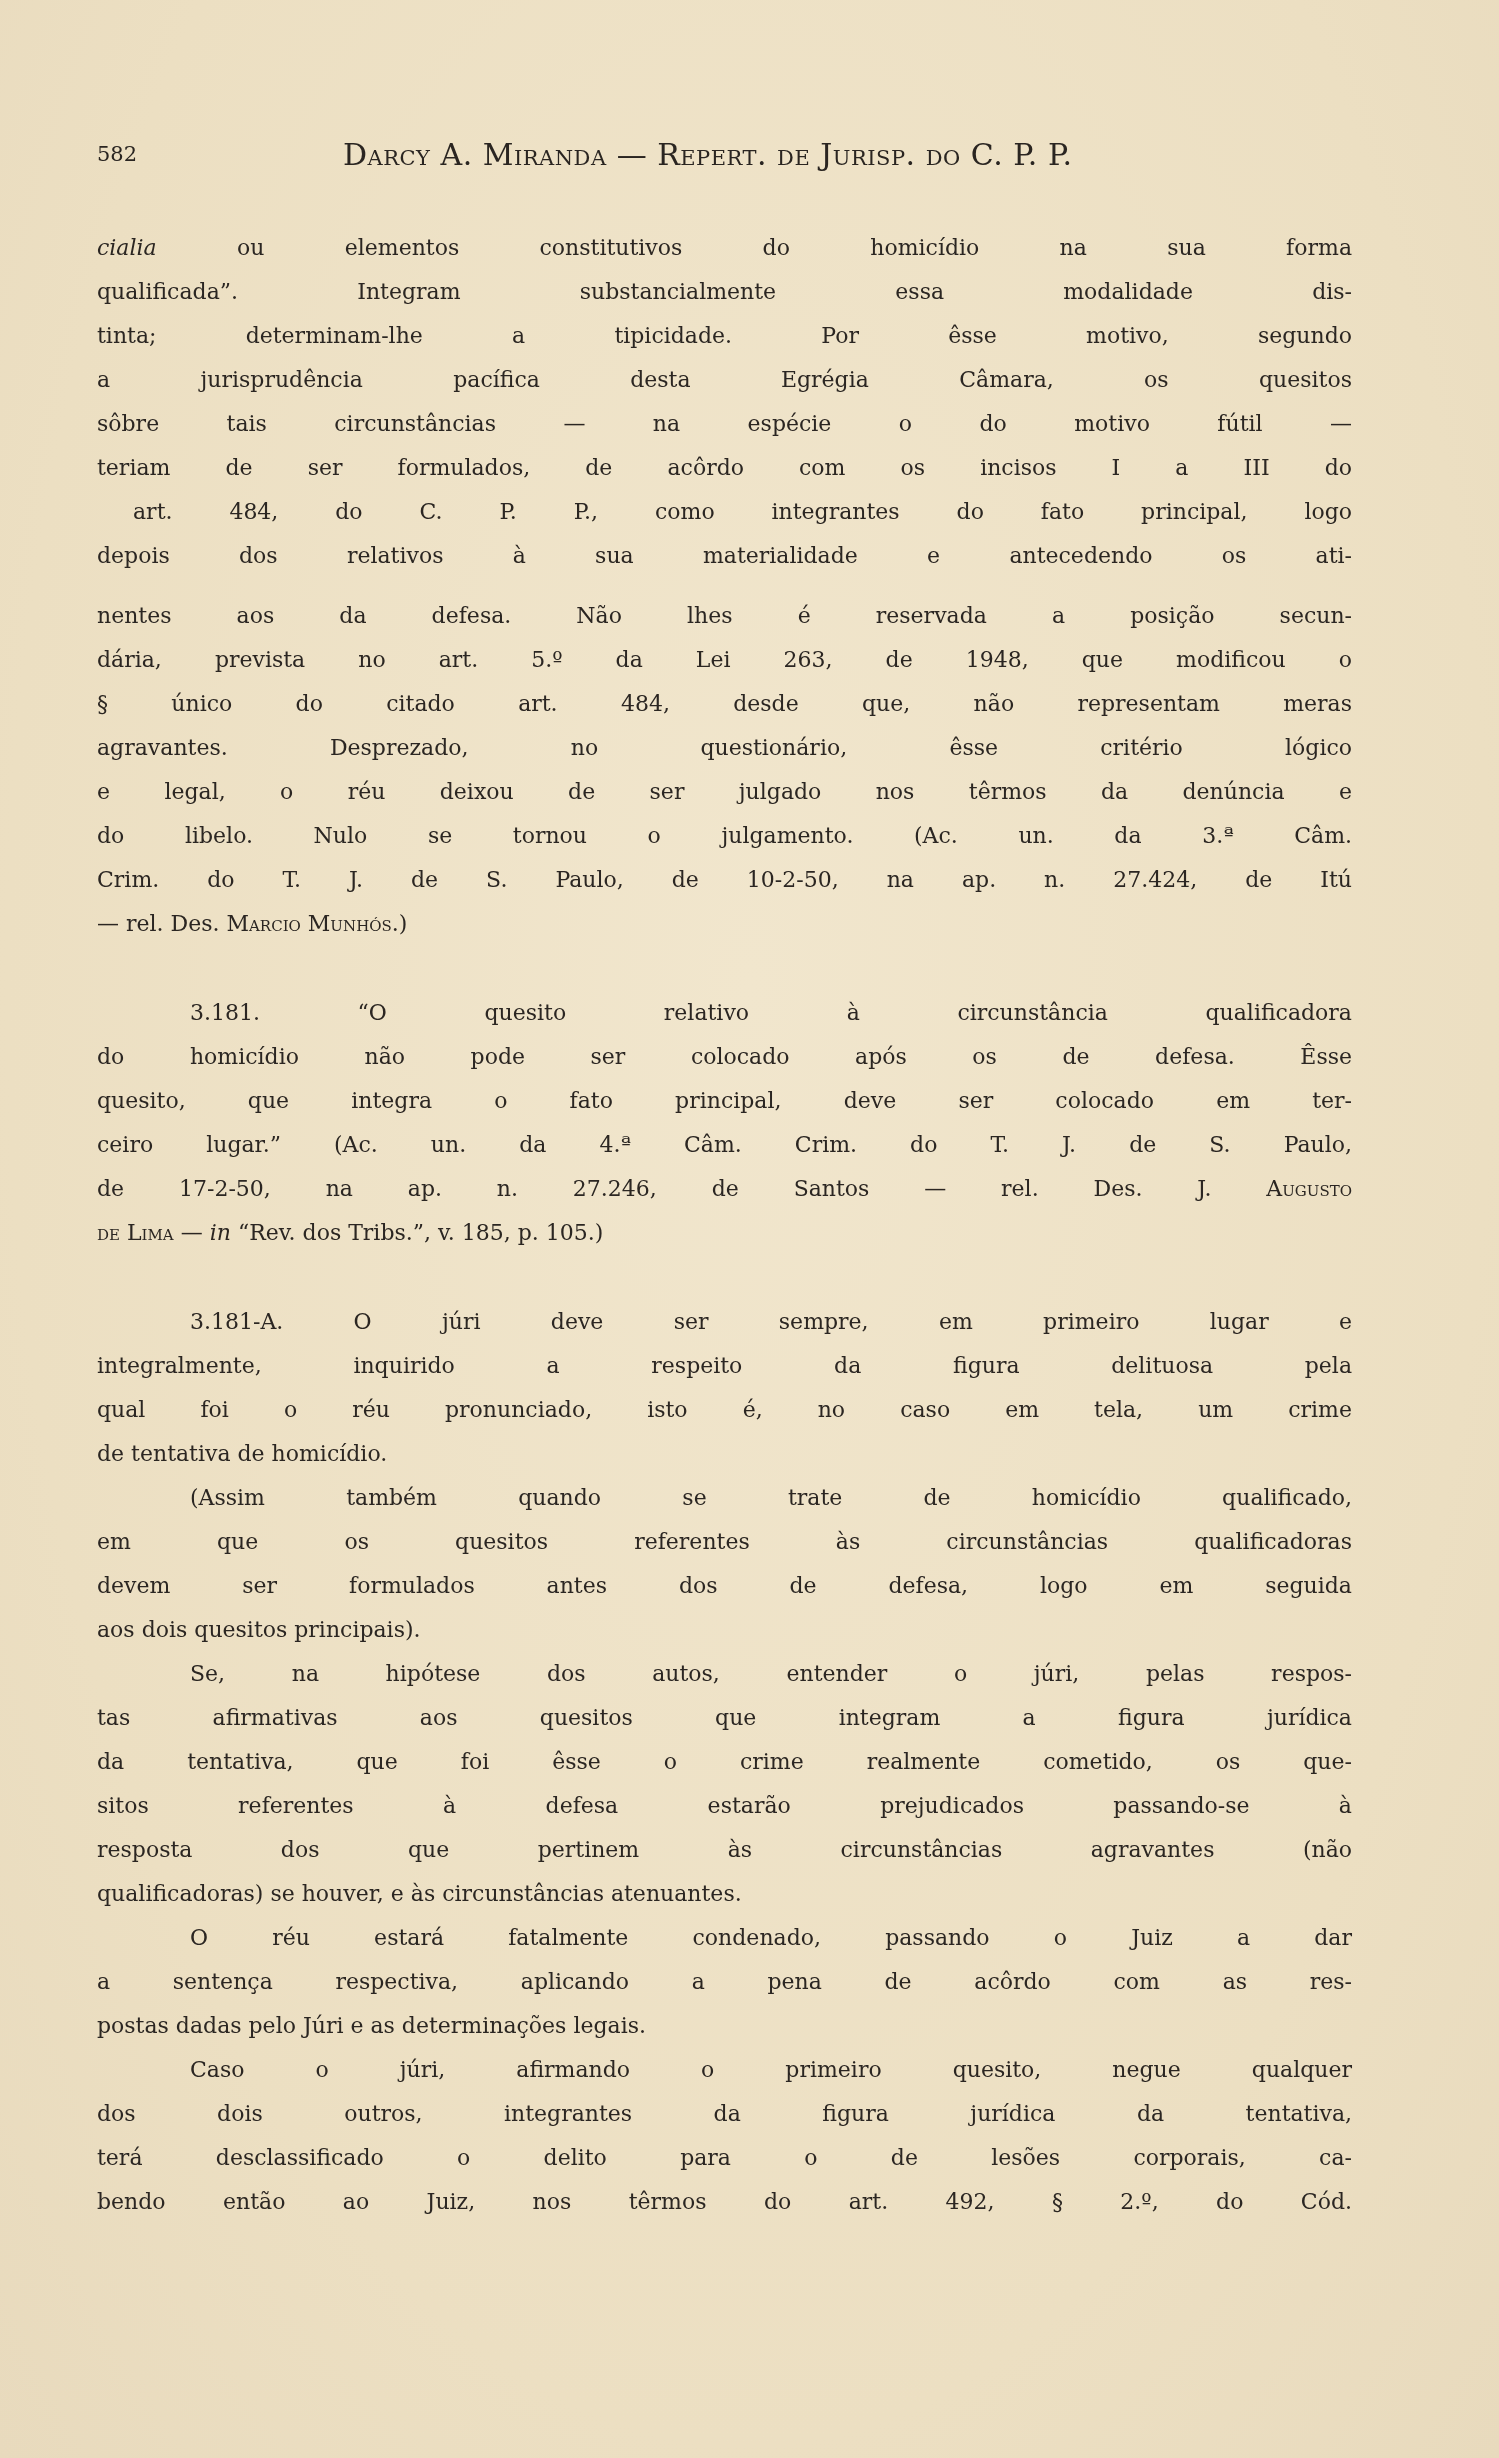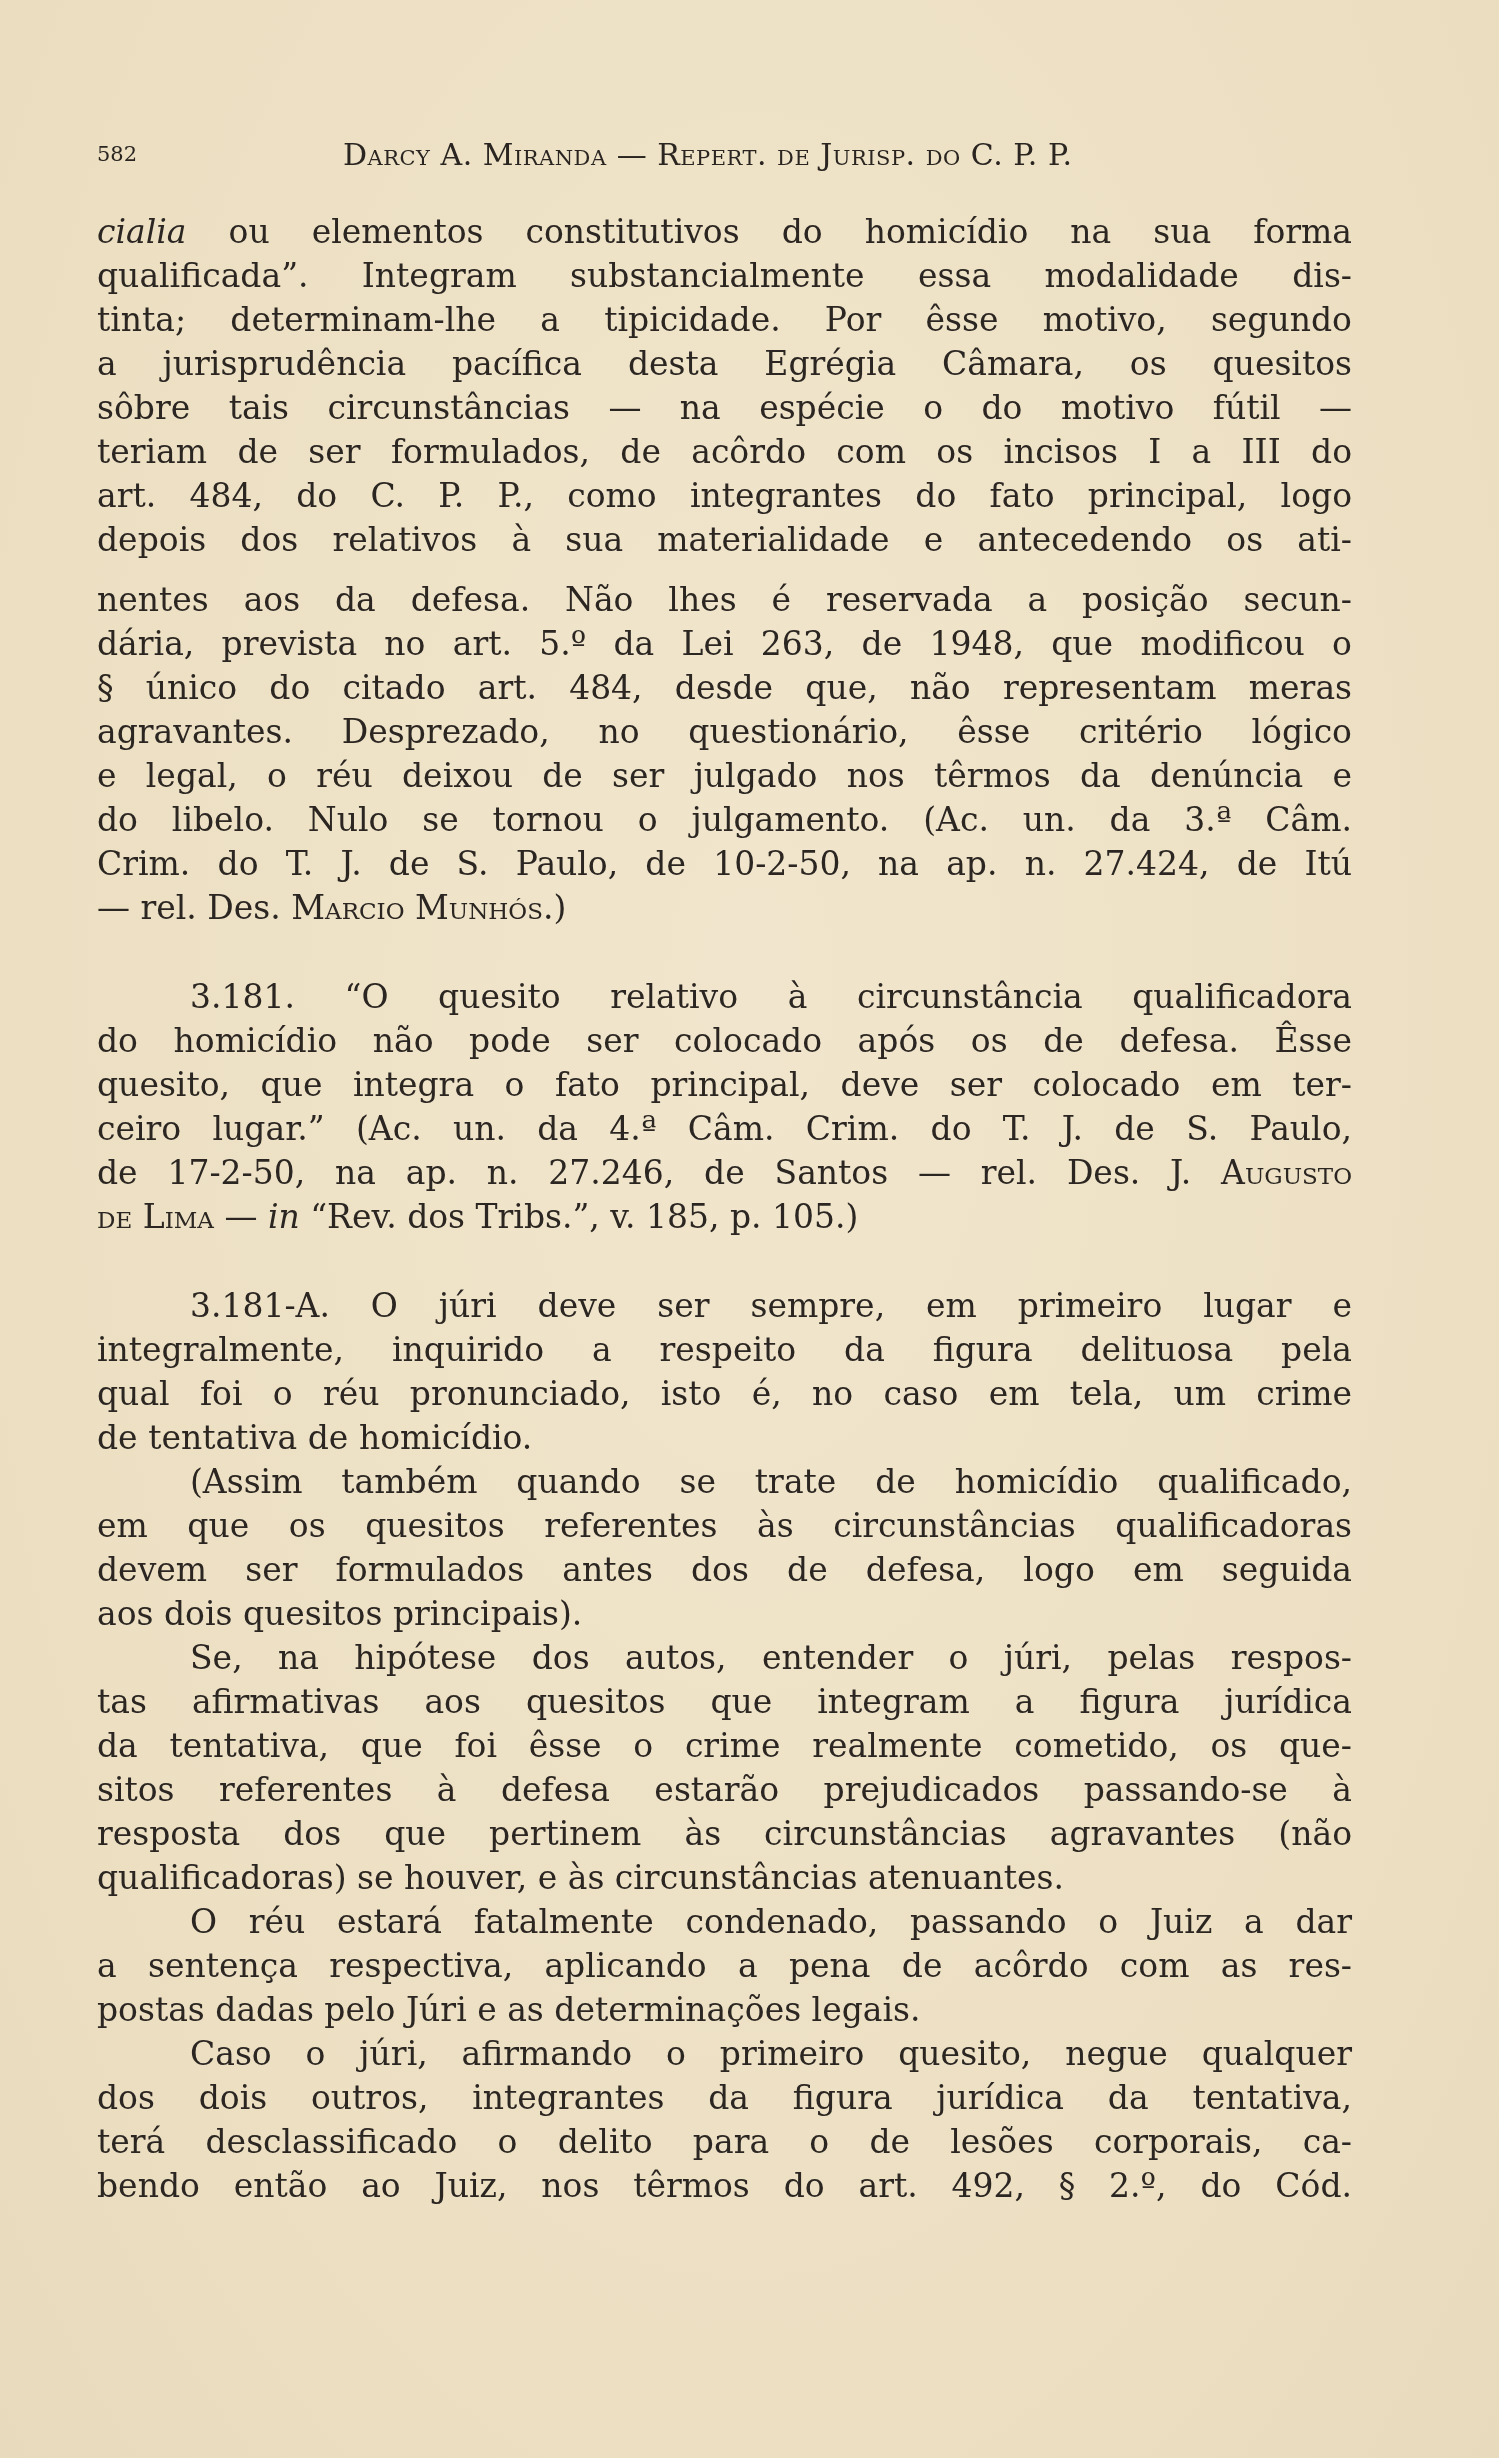--- a/index.html
+++ b/index.html
@@ -41,24 +41,24 @@
     .head-title {
       position: absolute;
       left: 246px;
       top: 0;
       font-variant: small-caps;
       letter-spacing: 0.5px;
       white-space: nowrap;
     }
     .body {
       position: absolute;
-      top: 210px;
+      top: 226px;
       left: 0;
       width: 1255px;
-      font-size: 33px;
+      font-size: 22px;
       line-height: 44px;
       text-align: justify;
       hyphens: manual;
     }
     .line {
       display: block;
       text-align: justify;
       text-align-last: justify;
       white-space: nowrap;
       overflow: visible;
@@ -91,21 +91,21 @@
 
   <div class="body">
 
     <div>
       <span class="line" style="white-space: normal;"><span class="it">cialia</span><span> ou elementos constitutivos do homicídio na sua forma</span></span>
       <span class="line" style="white-space: normal;">qualificada”. Integram substancialmente essa modalidade dis-</span>
       <span class="line" style="white-space: normal;">tinta; determinam-lhe a tipicidade. Por êsse motivo, segundo</span>
       <span class="line" style="white-space: normal;">a jurisprudência pacífica desta Egrégia Câmara, os quesitos</span>
       <span class="line" style="white-space: normal;">sôbre tais circunstâncias — na espécie o do motivo fútil —</span>
       <span class="line" style="white-space: normal;">teriam de ser formulados, de acôrdo com os incisos I a III do</span>
-      <span class="line" style="white-space: normal;">art. 484, do C. P. P., como integrantes do fato principal, logo</span>
+      <span class="line" style="white-space: normal; margin-left: 36px;">art. 484, do C. P. P., como integrantes do fato principal, logo</span>
       <span class="line" style="white-space: normal;">depois dos relativos à sua materialidade e antecedendo os ati-</span>
       <span class="line" style="white-space: normal; margin-top: 16px;">nentes aos da defesa. Não lhes é reservada a posição secun-</span>
       <span class="line" style="white-space: normal;">dária, prevista no art. 5.º da Lei 263, de 1948, que modificou o</span>
       <span class="line" style="white-space: normal;">§ único do citado art. 484, desde que, não representam meras</span>
       <span class="line" style="white-space: normal;">agravantes. Desprezado, no questionário, êsse critério lógico</span>
       <span class="line" style="white-space: normal;">e legal, o réu deixou de ser julgado nos têrmos da denúncia e</span>
       <span class="line" style="white-space: normal;">do libelo. Nulo se tornou o julgamento. (Ac. un. da 3.ª Câm.</span>
       <span class="line" style="white-space: normal;">Crim. do T. J. de S. Paulo, de 10-2-50, na ap. n. 27.424, de Itú</span>
       <span class="line last"><span>— rel. Des. </span><span class="sc">Marcio Munhós</span><span>.)</span></span>
     </div>

